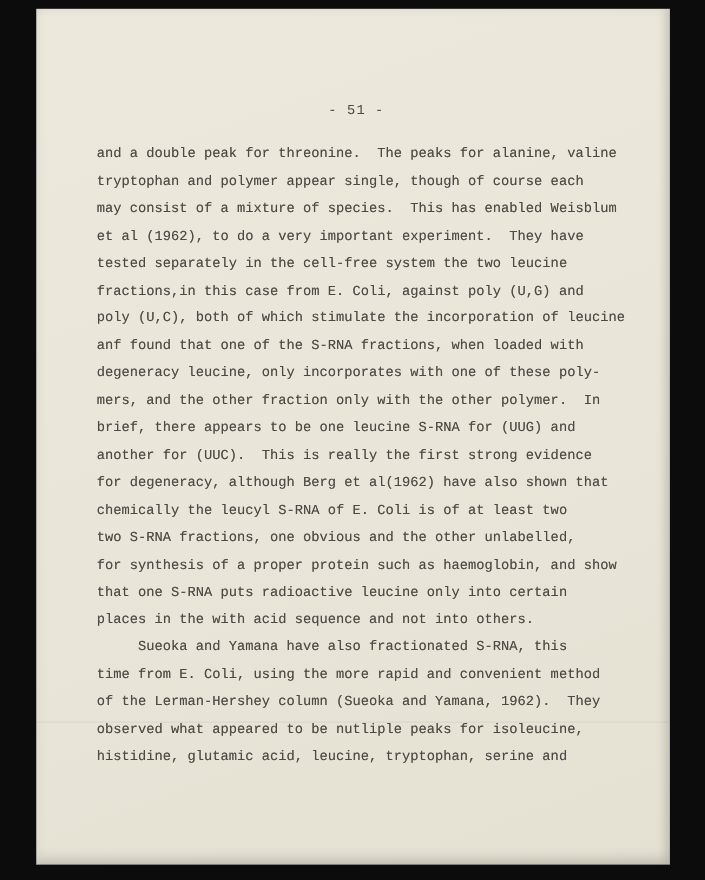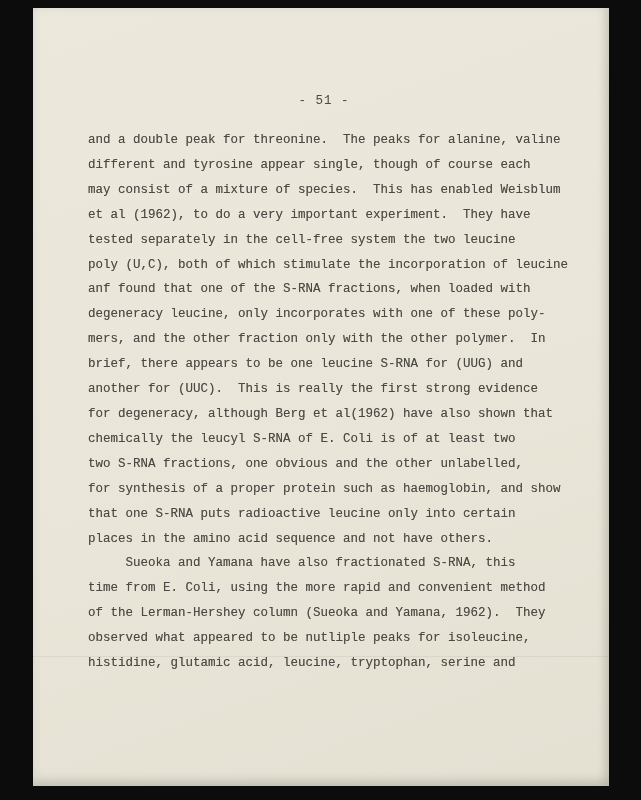--- a/index.html
+++ b/index.html
@@ -60,36 +60,37 @@
 </style>
 </head>
 <body>
 
 <div class="scan-bg">
   <div class="paper">
     <div class="crease"></div>
     <div class="page-number">- 51 -</div>
     <div class="text-block">
         <div class="line">and a double peak for threonine.  The peaks for alanine, valine</div>
-        <div class="line">different and tyrosine appear single, though of course each</div>
+        <div class="line">tryptophan and polymer appear single, though of course each</div>
         <div class="line">may consist of a mixture of species.  This has enabled Weisblum</div>
         <div class="line">et al (1962), to do a very important experiment.  They have</div>
         <div class="line">tested separately in the cell-free system the two leucine</div>
+        <div class="line">fractions,in this case from E. Coli, against poly (U,G) and</div>
         <div class="line">poly (U,C), both of which stimulate the incorporation of leucine</div>
         <div class="line">anf found that one of the S-RNA fractions, when loaded with</div>
         <div class="line">degeneracy leucine, only incorporates with one of these poly-</div>
         <div class="line">mers, and the other fraction only with the other polymer.  In</div>
         <div class="line">brief, there appears to be one leucine S-RNA for (UUG) and</div>
         <div class="line">another for (UUC).  This is really the first strong evidence</div>
         <div class="line">for degeneracy, although Berg et al(1962) have also shown that</div>
         <div class="line">chemically the leucyl S-RNA of E. Coli is of at least two</div>
         <div class="line">two S-RNA fractions, one obvious and the other unlabelled,</div>
         <div class="line">for synthesis of a proper protein such as haemoglobin, and show</div>
         <div class="line">that one S-RNA puts radioactive leucine only into certain</div>
-        <div class="line">places in the amino acid sequence and not have others.</div>
+        <div class="line">places in the with acid sequence and not into others.</div>
         <div class="line">     Sueoka and Yamana have also fractionated S-RNA, this</div>
         <div class="line">time from E. Coli, using the more rapid and convenient method</div>
         <div class="line">of the Lerman-Hershey column (Sueoka and Yamana, 1962).  They</div>
         <div class="line">observed what appeared to be nutliple peaks for isoleucine,</div>
         <div class="line">histidine, glutamic acid, leucine, tryptophan, serine and</div>
       </div>
   </div>
 </div>
 
 </body></html>

